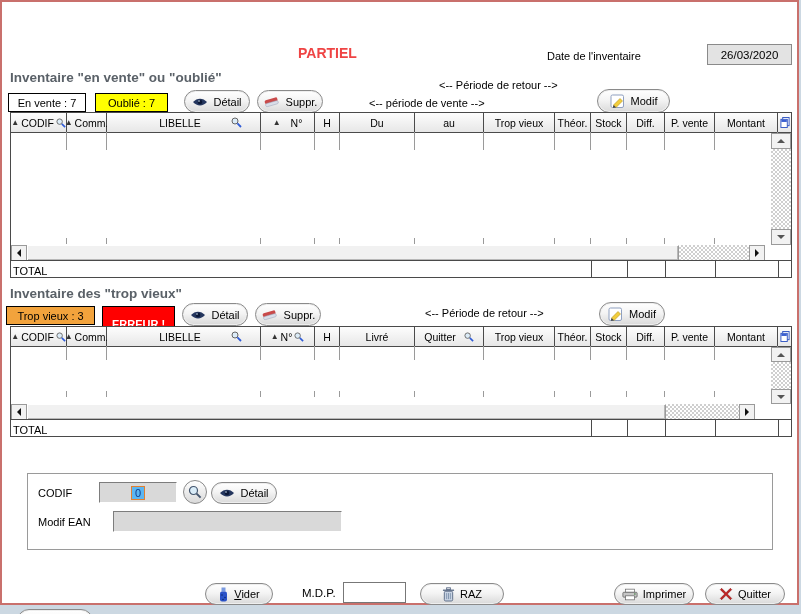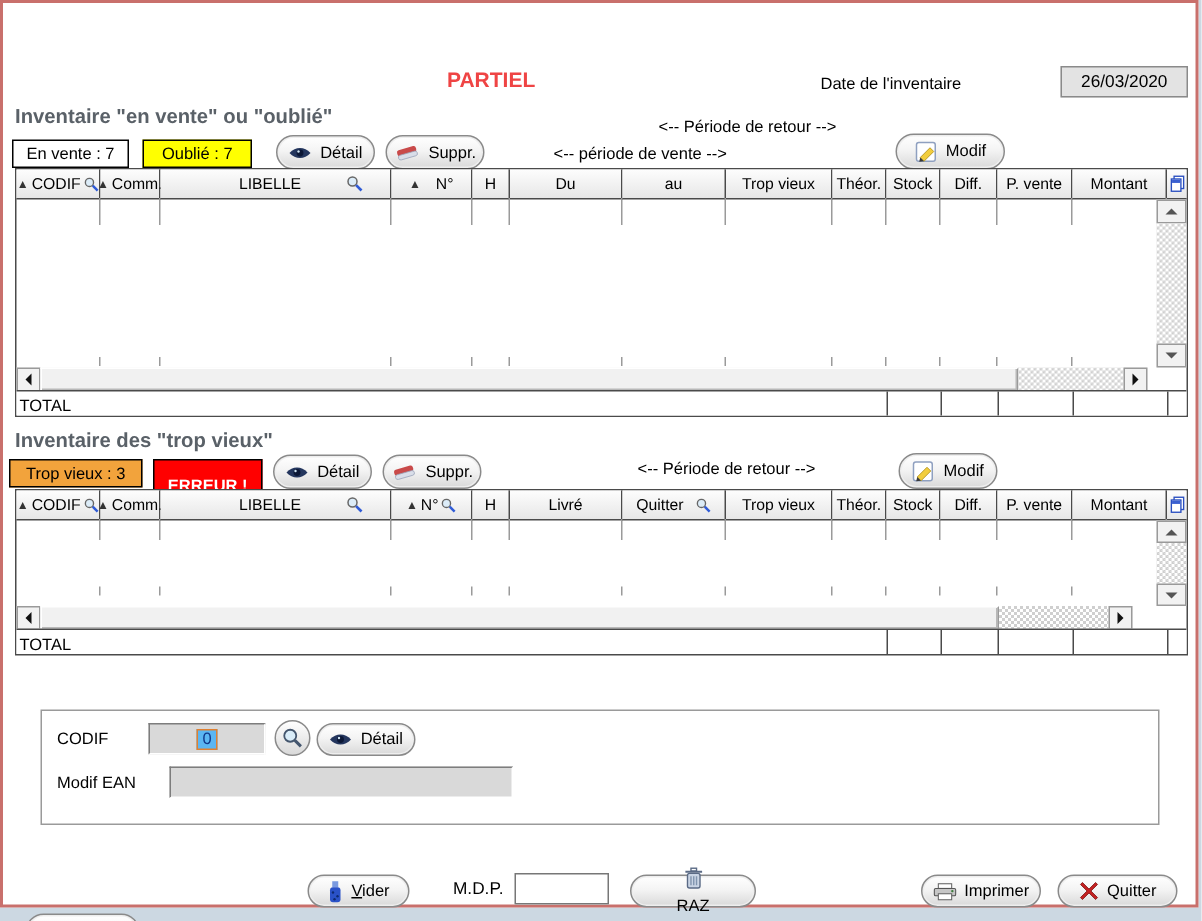--- a/index.html
+++ b/index.html
@@ -386,21 +386,21 @@
             <circle cx="7" cy="10.5" r="0.8" fill="#0c2a70"></circle>
             <circle cx="5" cy="12.5" r="0.8" fill="#0c2a70"></circle>
           </svg>
     </span>
     <span class="fl-underline">Vider</span>
   </div>
 
   <div class="label" style="left:300px; top:585px; font-size:11.5px;">M.D.P.</div>
   <div style="position:absolute; left:341px; top:580px; width:63px; height:21px; background:#ffffff; border:1px solid #777;"></div>
 
-  <div class="pill" style="left:418px; top:581px; width:84px; height:22px;flex-direction:column;">
+  <div class="pill" style="left:418px; top:581px; width:84px; height:22px;">
     <span style="display:flex;">
       <svg width="13" height="15" viewBox="0 0 14 16">
             <rect x="5" y="0.8" width="4" height="2" fill="none" stroke="#5a6a85" stroke-width="1"></rect>
             <line x1="1" y1="3.4" x2="13" y2="3.4" stroke="#5a6a85" stroke-width="1.4"></line>
             <rect x="2.5" y="4.5" width="9" height="10.5" rx="1.5" fill="#c9d4e4" stroke="#5a6a85" stroke-width="1"></rect>
             <line x1="5" y1="6.5" x2="5" y2="13" stroke="#8094ae" stroke-width="1"></line>
             <line x1="7" y1="6.5" x2="7" y2="13" stroke="#8094ae" stroke-width="1"></line>
             <line x1="9" y1="6.5" x2="9" y2="13" stroke="#8094ae" stroke-width="1"></line>
           </svg>
     </span>

